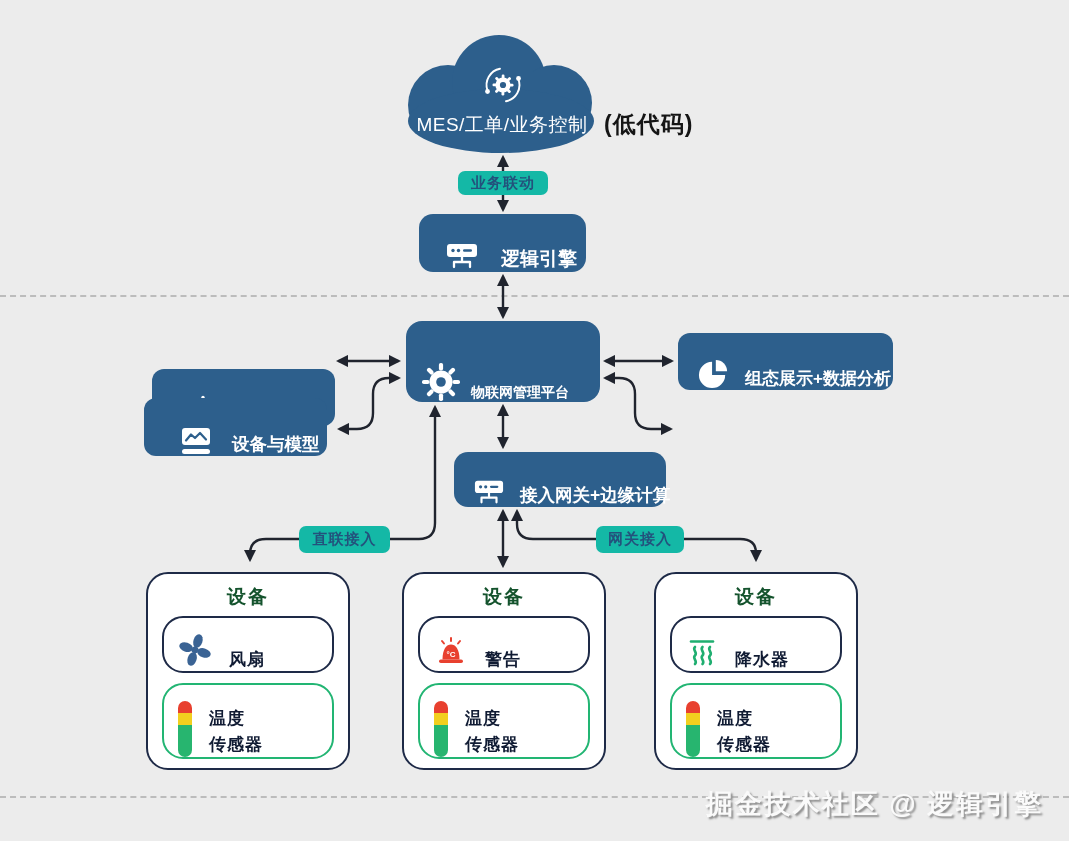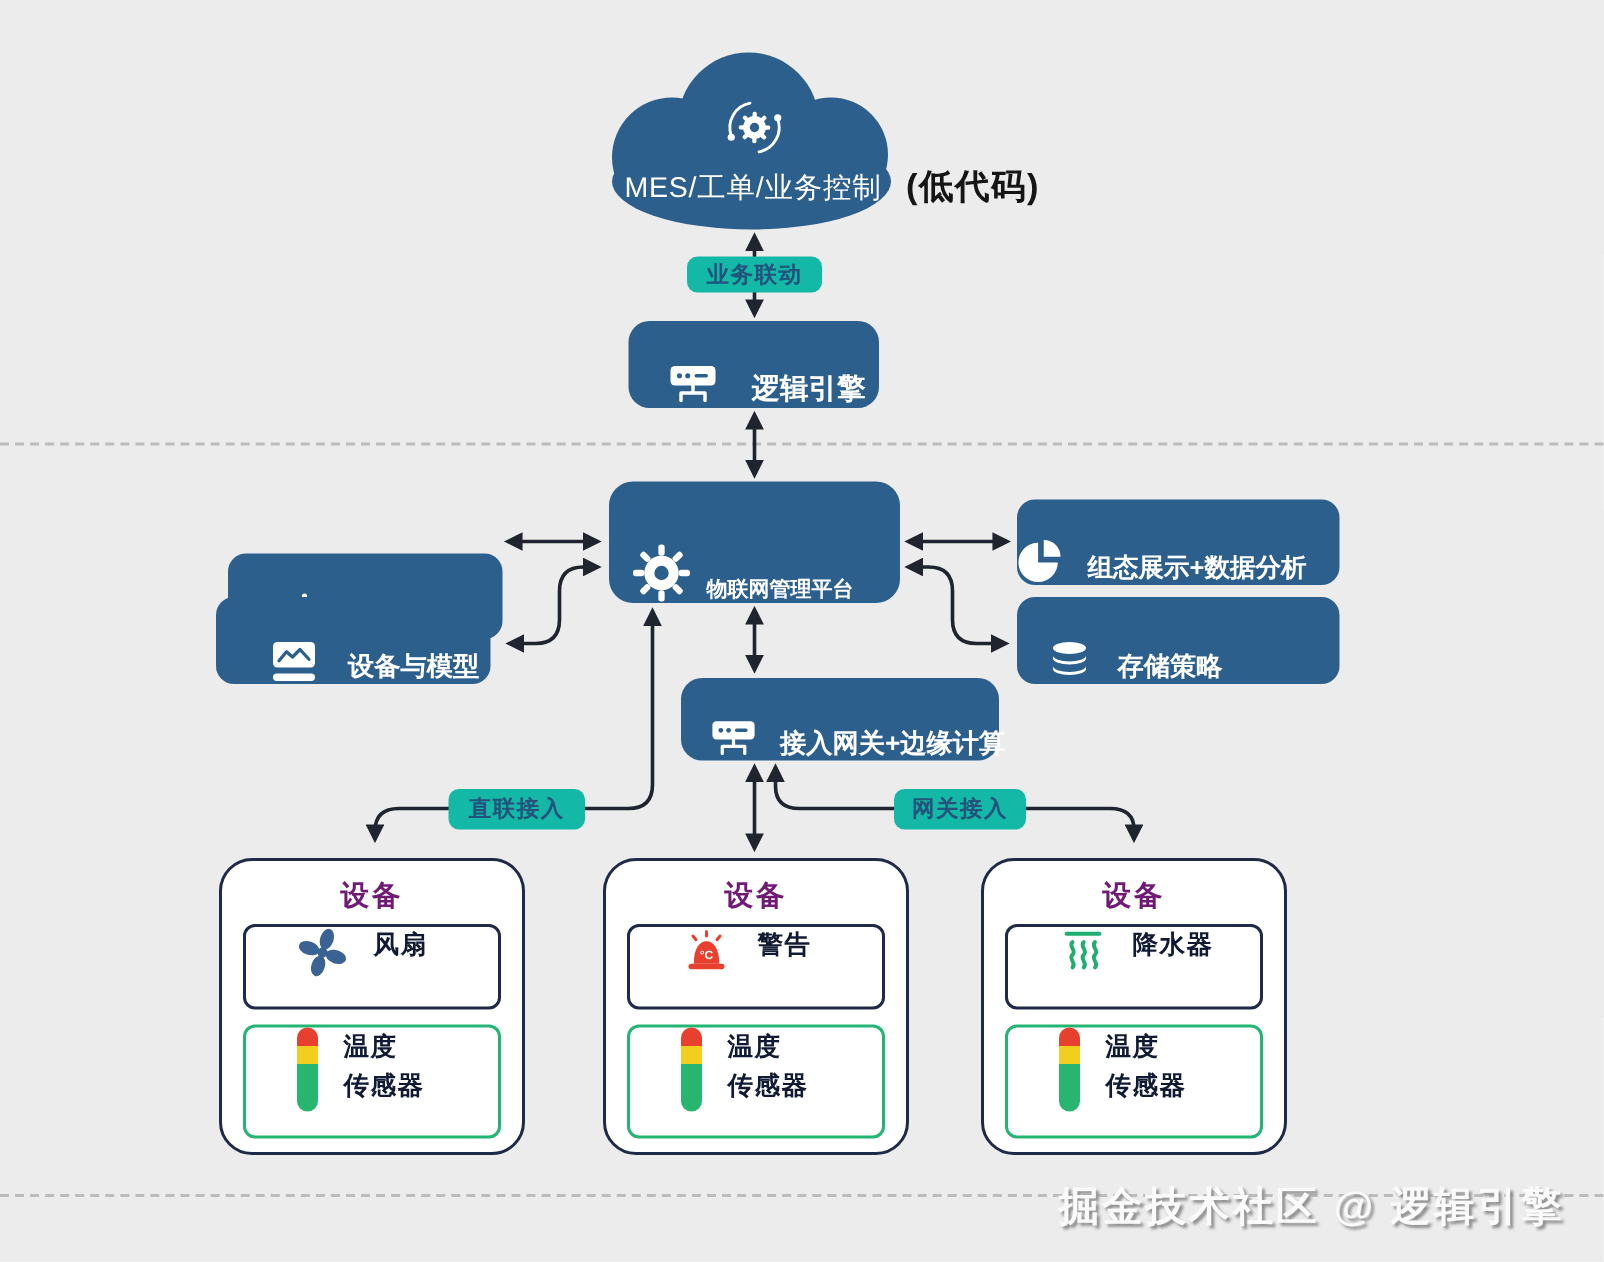--- a/index.html
+++ b/index.html
@@ -23,23 +23,23 @@
 
   .cloud-wrap{position:absolute;left:396px;top:33px;width:212px;height:124px;z-index:2;}
   .cloud-title{position:absolute;left:396px;top:112px;width:212px;text-align:center;
         color:#fff;font-weight:400;font-size:19px;z-index:3;letter-spacing:0.5px;}
   .cloud-note{position:absolute;left:604px;top:109px;color:#151515;font-weight:700;
         font-size:23px;z-index:2;letter-spacing:1px;}
 
   
   .device{position:absolute;top:572px;width:204px;height:198px;background:#fff;
         border:2.5px solid #1e2a47;border-radius:22px;z-index:2;box-sizing:border-box;}
-  .dev-title{margin-top:10px;text-align:center;font-size:19px;font-weight:700;color:#701a75;letter-spacing:2px;}
-  .dev-item{position:absolute;left:14px;right:14px;display:flex;align-items:flex-start;
-        background:#fff;box-sizing:border-box;border-radius:8px;padding-left:34px;gap:17px;}
+  .dev-title{margin-top:10px;text-align:center;font-size:19px;font-weight:700;color:#14532d;letter-spacing:2px;}
+  .dev-item{position:absolute;left:14px;right:14px;display:flex;align-items:flex-end;
+        background:#fff;box-sizing:border-box;border-radius:21px;padding-left:14px;gap:17px;}
   .dev-act{top:42px;height:57px;border:2px solid #1e2a47;}
   .dev-sen{top:109px;height:76px;border:2.5px solid #22b573;}
   .dev-label{font-size:17px;font-weight:700;color:#101b33;letter-spacing:1px;}
   .sen-label{white-space:pre-line;line-height:1.5;}
   .thermo{width:14px;height:56px;border-radius:7px;flex:0 0 auto;
         background:linear-gradient(#e8402f 0 22%,#f2cf1f 22% 43%,#27b56f 43% 100%);}
 
   .watermark{position:absolute;right:26px;top:786px;z-index:3;font-size:27px;font-weight:700;
         color:#fafafa;letter-spacing:2px;text-shadow:2px 2px 2px #8d8d8d;}
 </style>
@@ -168,42 +168,30 @@
     <span class="nicon">
       <svg width="32" height="30" viewBox="0 0 32 30">
         <rect x="2" y="2" width="28" height="17" rx="3" fill="#fff"></rect>
         <path d="M6 14.5 L11 8.5 L15 12 L20 7 L26 13.5" stroke="#2d5f8c" stroke-width="2.2" fill="none" stroke-linecap="round" stroke-linejoin="round"></path>
         <rect x="2" y="23" width="28" height="5" rx="2.5" fill="#fff"></rect>
       </svg>
     </span>
     <span class="nlabel">设备与模型</span>
   </div>
 
-  <div class="node" style="left:678px;top:333px;width:215px;height:57px;gap:17px;font-size:17px;">
+  <div class="node" style="left:678px;top:333px;width:215px;height:57px;padding-left:20px;gap:17px;font-size:17px;">
     <span class="nicon">
       <svg width="30" height="32" viewBox="0 0 32 32">
         <path d="M15 17 L15 3 A14 14 0 1 0 29 17 Z" fill="#fff"></path>
         <path d="M19 13 L19 1 A12 12 0 0 1 31 13 Z" fill="#fff"></path>
       </svg>
     </span>
     <span class="nlabel">组态展示+数据分析</span>
   </div>
 
-  <div class="node" style="left:678px;top:398px;width:215px;height:58px;padding-left:20px;gap:17px;font-size:17.5px;">
-    <span class="nicon">
-      <svg width="30" height="30" viewBox="0 0 30 30">
-        <g fill="#fff">
-          <ellipse cx="15" cy="6" rx="11" ry="4"></ellipse>
-          <path d="M4 11 a11 4 0 0 0 22 0 v2 a11 4 0 0 1 -22 0 Z"></path>
-          <path d="M4 18 a11 4 0 0 0 22 0 v2 a11 4 0 0 1 -22 0 Z"></path>
-        </g>
-      </svg>
-    </span>
-    <span class="nlabel">存储策略</span>
-  </div>
 
   <div class="node" style="left:454px;top:452px;width:212px;height:55px;border-radius:14px;padding-left:18px;gap:14px;font-size:17.5px;">
     <span class="nicon">
       <svg width="34" height="30" viewBox="0 0 36 32">
         <rect x="3" y="4" width="30" height="13" rx="3" fill="#fff"></rect>
         <circle cx="9" cy="10.5" r="1.7" fill="#2d5f8c"></circle>
         <circle cx="14.5" cy="10.5" r="1.7" fill="#2d5f8c"></circle>
         <rect x="19" y="9.3" width="9" height="2.4" rx="1.2" fill="#2d5f8c"></rect>
         <g stroke="#fff" stroke-width="2.3" fill="none" stroke-linecap="round">
           <path d="M18 17 V22 M10 22 H26 M10 22 V27 M26 22 V27"></path>

